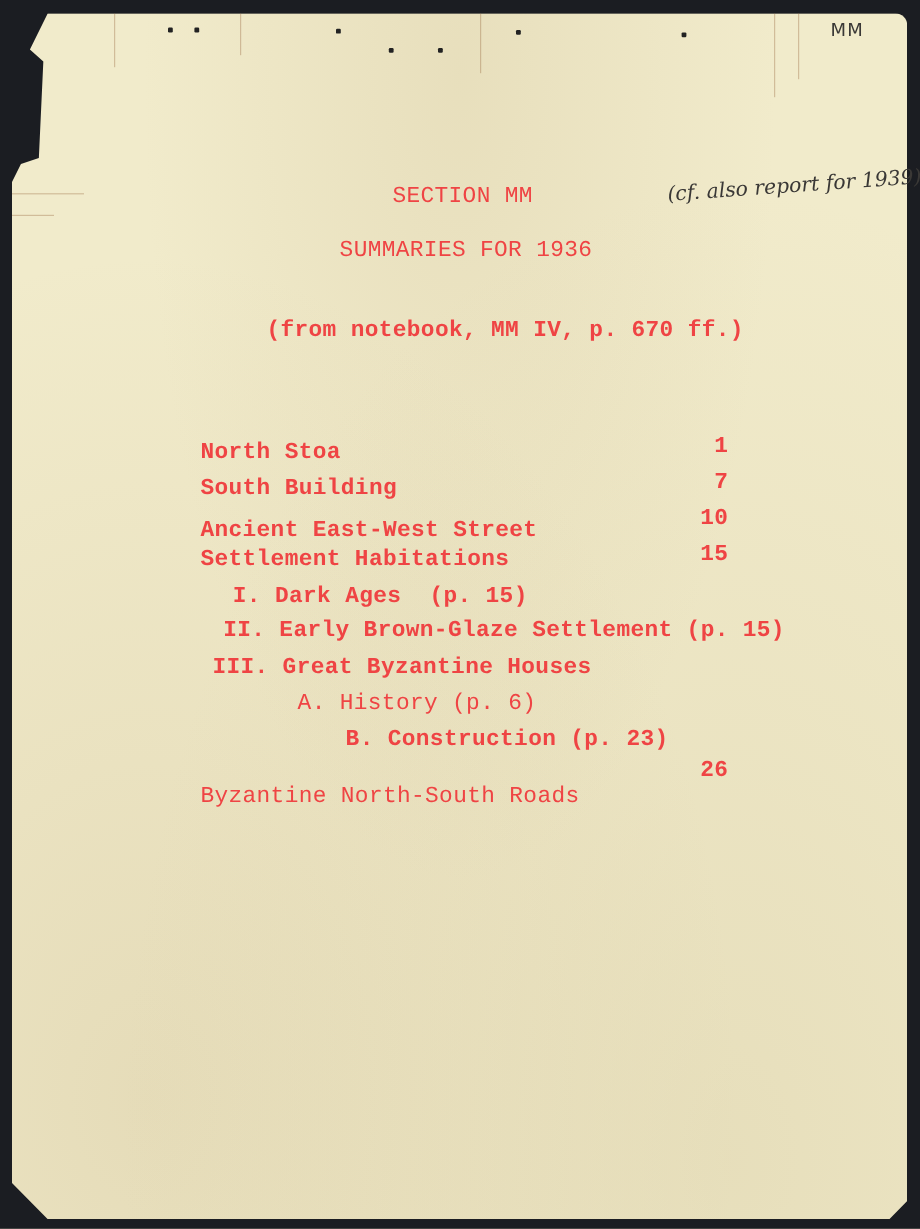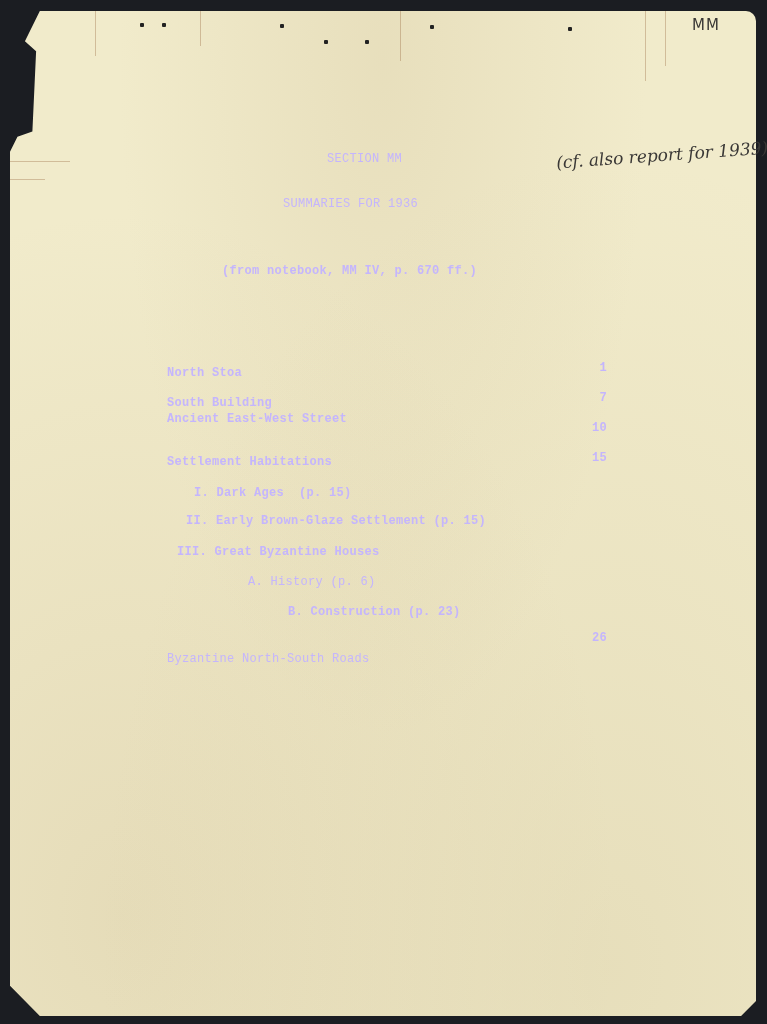--- a/index.html
+++ b/index.html
@@ -22,22 +22,22 @@
     clip-path: polygon(4% 0, 100% 0, 100% 98.5%, 98% 100%, 4% 100%, 0 97%, 0 14%, 1% 12.5%, 3% 12%, 3.5% 4%, 2% 3%);
   }
   .stain {
     position: absolute; width: 1px; background: rgba(150,100,60,0.35);
   }
   .hole {
     position: absolute; width: 4px; height: 4px; background: #222; border-radius: 1px;
   }
   .txt {
     position: absolute;
-    color: #c4b5fd;
-    font-size: 12px;
+    color: #ef4444;
+    font-size: 19px;
     white-space: pre;
     letter-spacing: 0.3px;
   }
   .bold { font-weight: bold; }
   .num { text-align: right; width: 40px; }
   .hand {
     position: absolute;
     font-family: "DejaVu Serif", serif;
     font-style: italic;
     color: #3a3836;
@@ -72,21 +72,21 @@
 <div class="txt" style="left:283px;top:197px;">SUMMARIES FOR 1936</div>
 <div class="txt bold" style="left:222px;top:243px;margin-top:21px;">(from notebook, MM IV, p. 670 ff.)</div>
 
 <div>
   <div class="txt bold" style="left:167px;top:366px;">North Stoa</div>
   <div class="txt bold num" style="left:567px;top:361px;">1</div>
 
   <div class="txt bold" style="left:167px;top:396px;">South Building</div>
   <div class="txt bold num" style="left:567px;top:391px;">7</div>
 
-  <div class="txt bold" style="left:167px;top:412px;">Ancient East-West Street</div>
+  <div class="txt bold" style="left:167px;top:431px;">Ancient East-West Street</div>
   <div class="txt bold num" style="left:567px;top:421px;">10</div>
 
   <div class="txt bold" style="left:167px;top:455px;">Settlement Habitations</div>
   <div class="txt bold num" style="left:567px;top:451px;">15</div>
 
   <div class="txt bold" style="left:194px;top:486px;">I. Dark Ages  (p. 15)</div>
   <div class="txt bold" style="left:186px;top:514px;text-align:right;">II. Early Brown-Glaze Settlement (p. 15)</div>
   <div class="txt bold" style="left:177px;top:545px;">III. Great Byzantine Houses</div>
   <div class="txt" style="left:248px;top:575px;">A. History (p. 6)</div>
   <div class="txt bold" style="left:248px;top:605px;padding-left:40px;">B. Construction (p. 23)</div>

